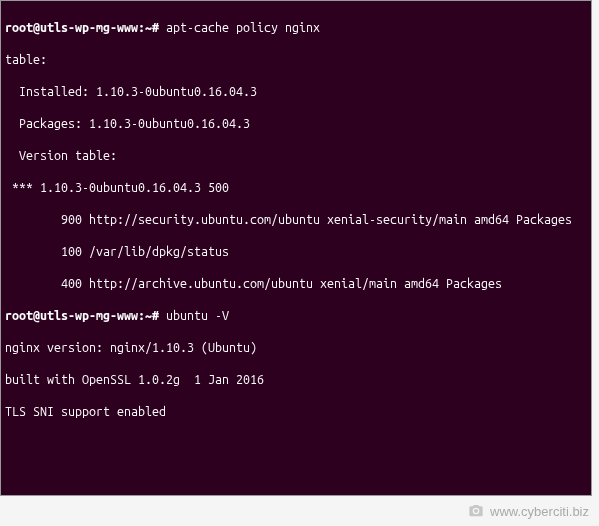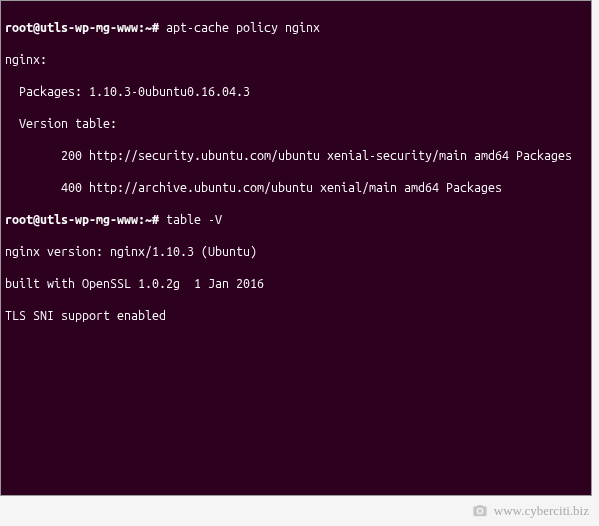--- a/index.html
+++ b/index.html
@@ -31,41 +31,44 @@
 .watermark {
   width: 599px;
   height: 30px;
   display: flex;
   align-items: center;
   justify-content: flex-end;
   padding-right: 10px;
   box-sizing: border-box;
   color: #aaa;
   font-size: 13px;
-  font-family: Liberation Serif, serif;
+  font-family: Liberation Sans, sans-serif;
 }
 .wm-icon {
   width: 16px;
   height: 16px;
   margin-right: 6px;
   opacity: 0.6;
 }
 </style>
 </head>
 <body>
 
 <div class="terminal-window">
 <div class="terminal-content">
 <span class="line"><span class="prompt-user">root@utls-wp-mg-www</span><span class="prompt-user">:~#</span> <span class="cmd">apt-cache policy nginx</span></span>
-<span class="line">nginx:</span>
+<span class="line">table:</span>
+<span class="line">  Installed: 1.10.3-0ubuntu0.16.04.3</span>
 <span class="line">  Packages: 1.10.3-0ubuntu0.16.04.3</span>
 <span class="line">  Version table:</span>
-<span class="line">        200 http://security.ubuntu.com/ubuntu xenial-security/main amd64 Packages</span>
+<span class="line"> *** 1.10.3-0ubuntu0.16.04.3 500</span>
+<span class="line">        900 http://security.ubuntu.com/ubuntu xenial-security/main amd64 Packages</span>
+<span class="line">        100 /var/lib/dpkg/status</span>
 <span class="line">        400 http://archive.ubuntu.com/ubuntu xenial/main amd64 Packages</span>
-<span class="line"><span class="prompt-user">root@utls-wp-mg-www</span><span class="prompt-user">:~#</span> <span class="cmd">table -V</span></span>
+<span class="line"><span class="prompt-user">root@utls-wp-mg-www</span><span class="prompt-user">:~#</span> <span class="cmd">ubuntu -V</span></span>
 <span class="line">nginx version: nginx/1.10.3 (Ubuntu)</span>
 <span class="line">built with OpenSSL 1.0.2g  1 Jan 2016</span>
 <span class="line">TLS SNI support enabled</span>
 
 
 
 
 
 
 

